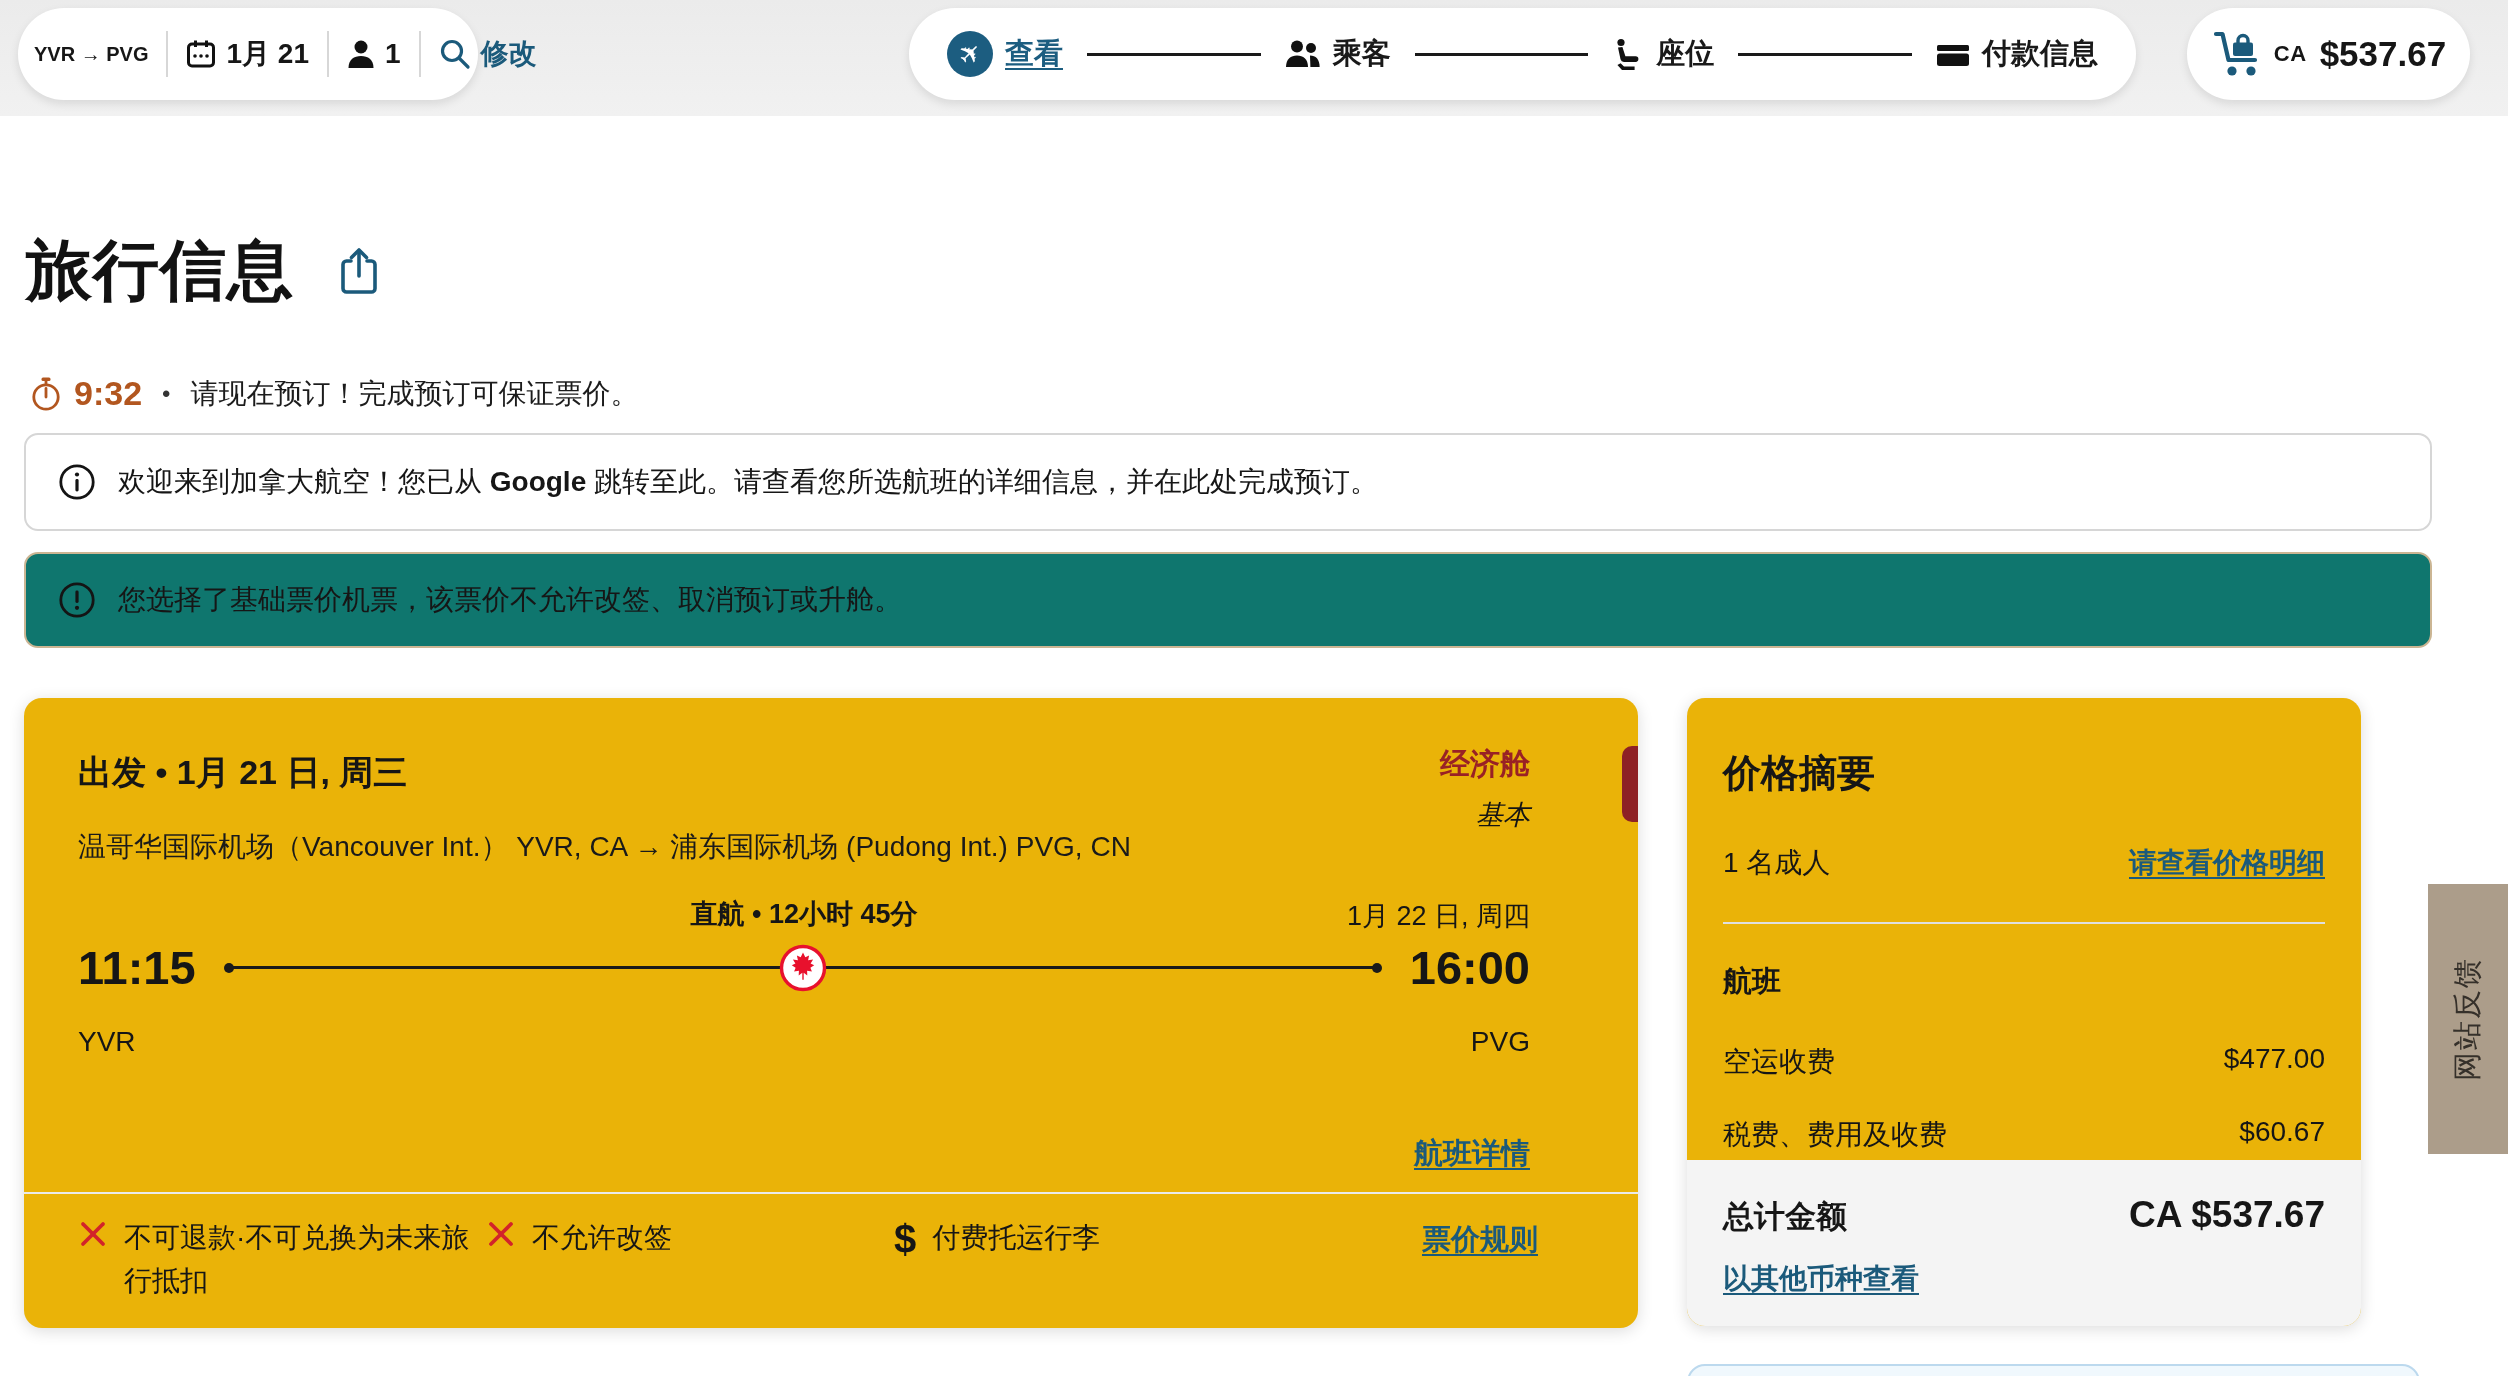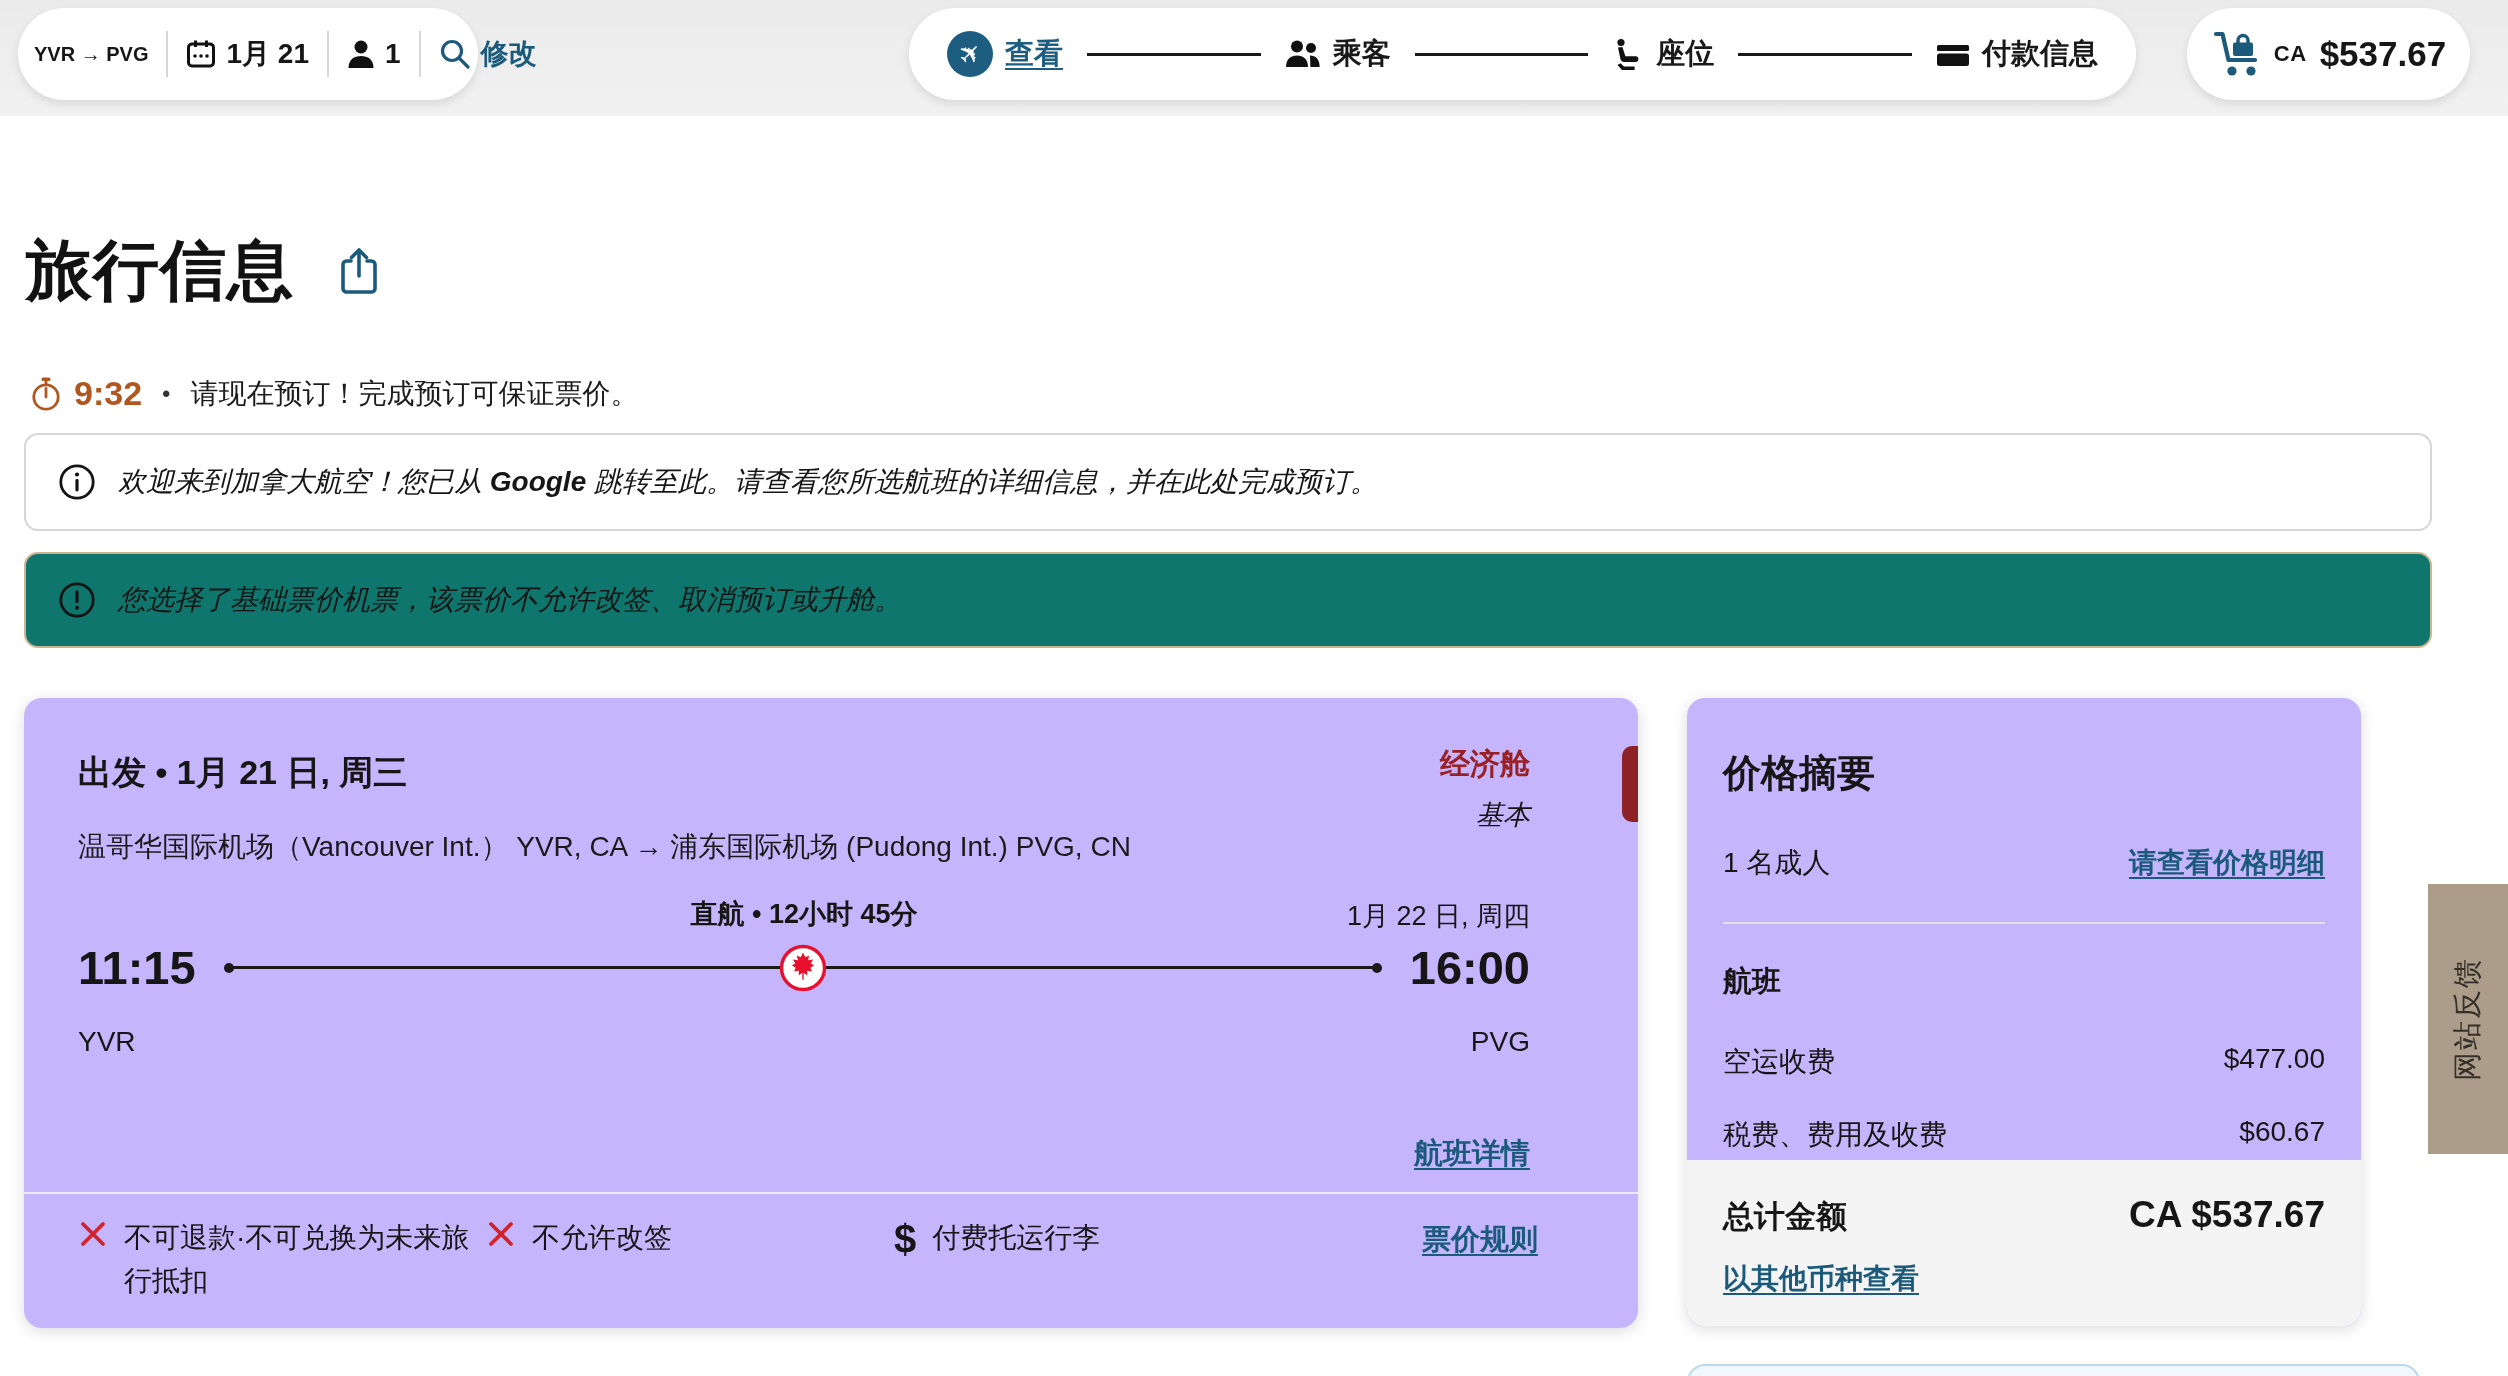--- a/index.html
+++ b/index.html
@@ -32,27 +32,27 @@
   
   .title-row { position:absolute; left:26px; top:226px; display:flex; align-items:center; gap:44px; }
   .page-title { font-size:66px; font-weight:800; color:#121212; letter-spacing:1px; }
   .timer-row { position:absolute; left:30px; top:374px; display:flex; align-items:center; gap:12px; }
   .timer-time { font-size:34px; font-weight:600; color:#b2561f; }
   .timer-dot { font-size:24px; color:#333; margin:0 8px; }
   .timer-msg { font-size:28px; color:#1c1c1c; }
 
   
   .banner { position:absolute; left:24px; width:2408px; border-radius:14px;
-    display:flex; align-items:center; padding:0 32px; gap:22px; font-size:28px;font-style:italic; }
+    display:flex; align-items:center; padding:0 32px; gap:22px; font-size:28px; }
   .banner-info { top:433px; height:98px; background:#fff; border:2px solid #d6d6d6; }
   .banner-warn { top:552px; height:96px; background:#0f766e; border:2px solid #cbb593; }
   .banner b { font-weight:700; }
 
   
-  .card { background:#c4b5fd; border-radius:18px; box-shadow:0 3px 16px rgba(0,0,0,.14); position:absolute; overflow:hidden; }
+  .card { background:#eab308; border-radius:18px; box-shadow:0 3px 16px rgba(0,0,0,.14); position:absolute; overflow:hidden; }
   .flight-card { left:24px; top:698px; width:1614px; height:630px; }
   .fc-header { left:54px; top:52px; font-size:34px; font-weight:700; }
   .fc-cabin { right:108px; top:46px; text-align:right; }
   .fc-cabin .cabin { font-size:30px; font-weight:700; color:#992125; }
   .fc-cabin .brand { font-size:27px; margin-top:12px; color:#141414;font-style:italic; }
   .fc-redtab { right:0; top:48px; width:16px; height:76px; background:#8e2125; border-radius:10px 0 0 10px; }
   .fc-airports { left:54px; top:130px; font-size:28px; color:#1a1a1a; }
   .fc-stops { left:0; right:54px; top:198px; text-align:center; font-size:27px; font-weight:700; }
   .fc-arrdate { right:108px; top:200px; font-size:27px; }
   .fc-times { left:54px; right:108px; top:242px; display:flex; align-items:center; }

